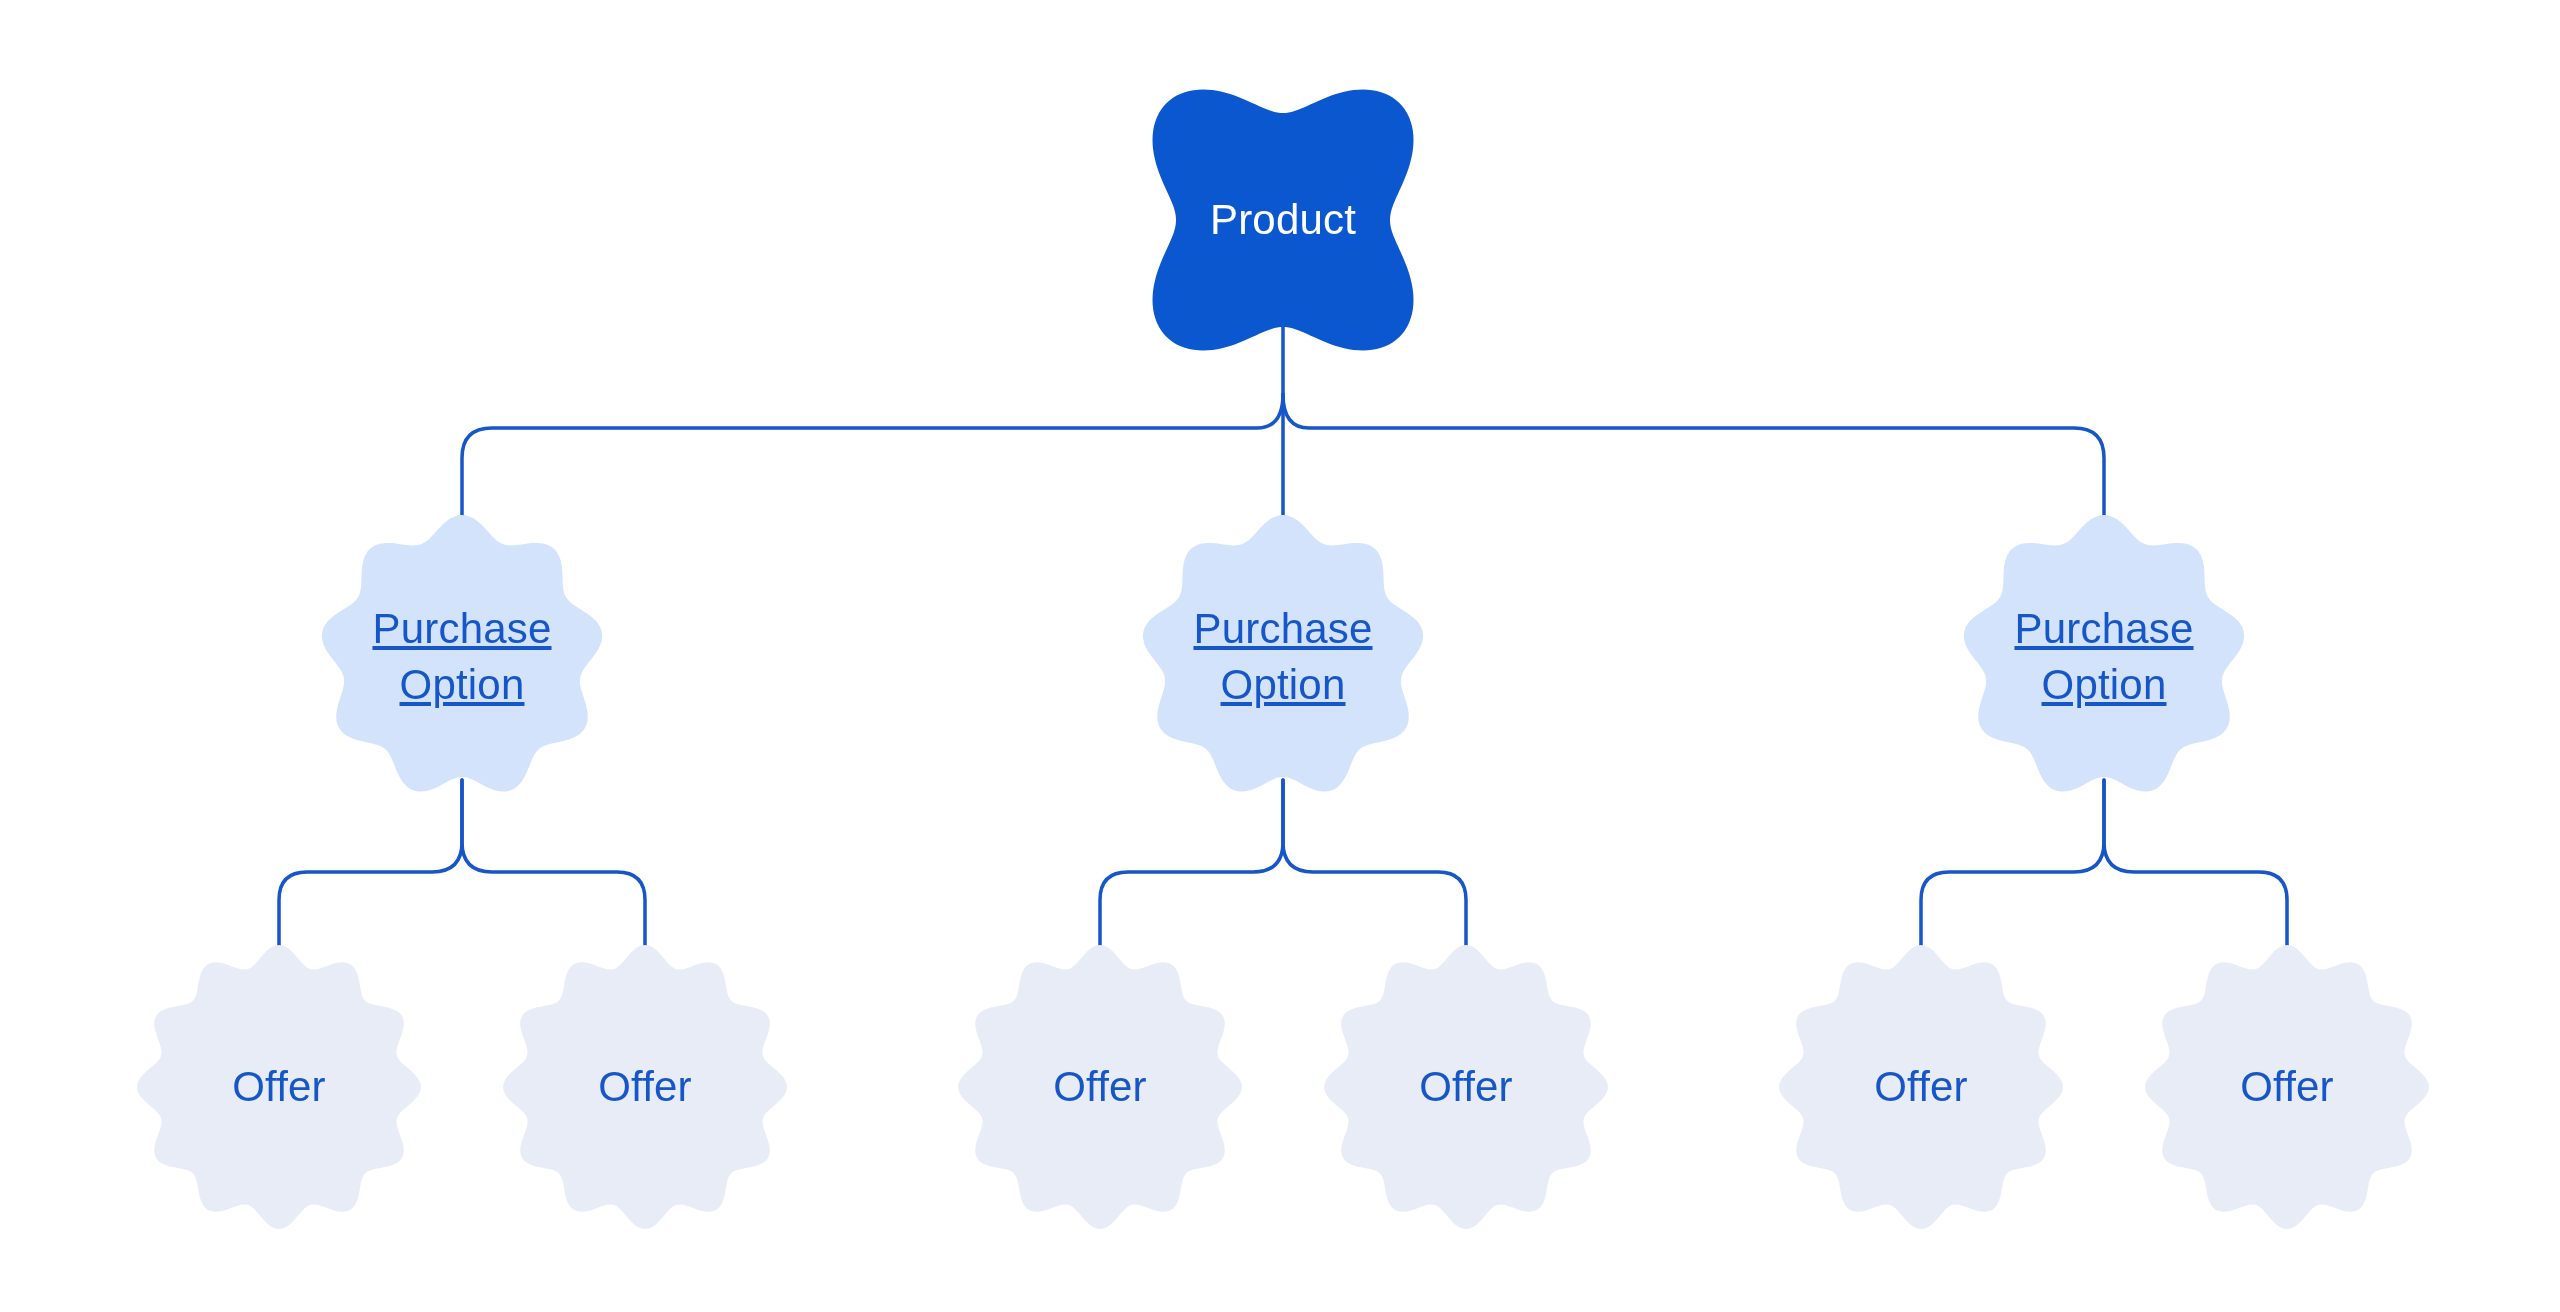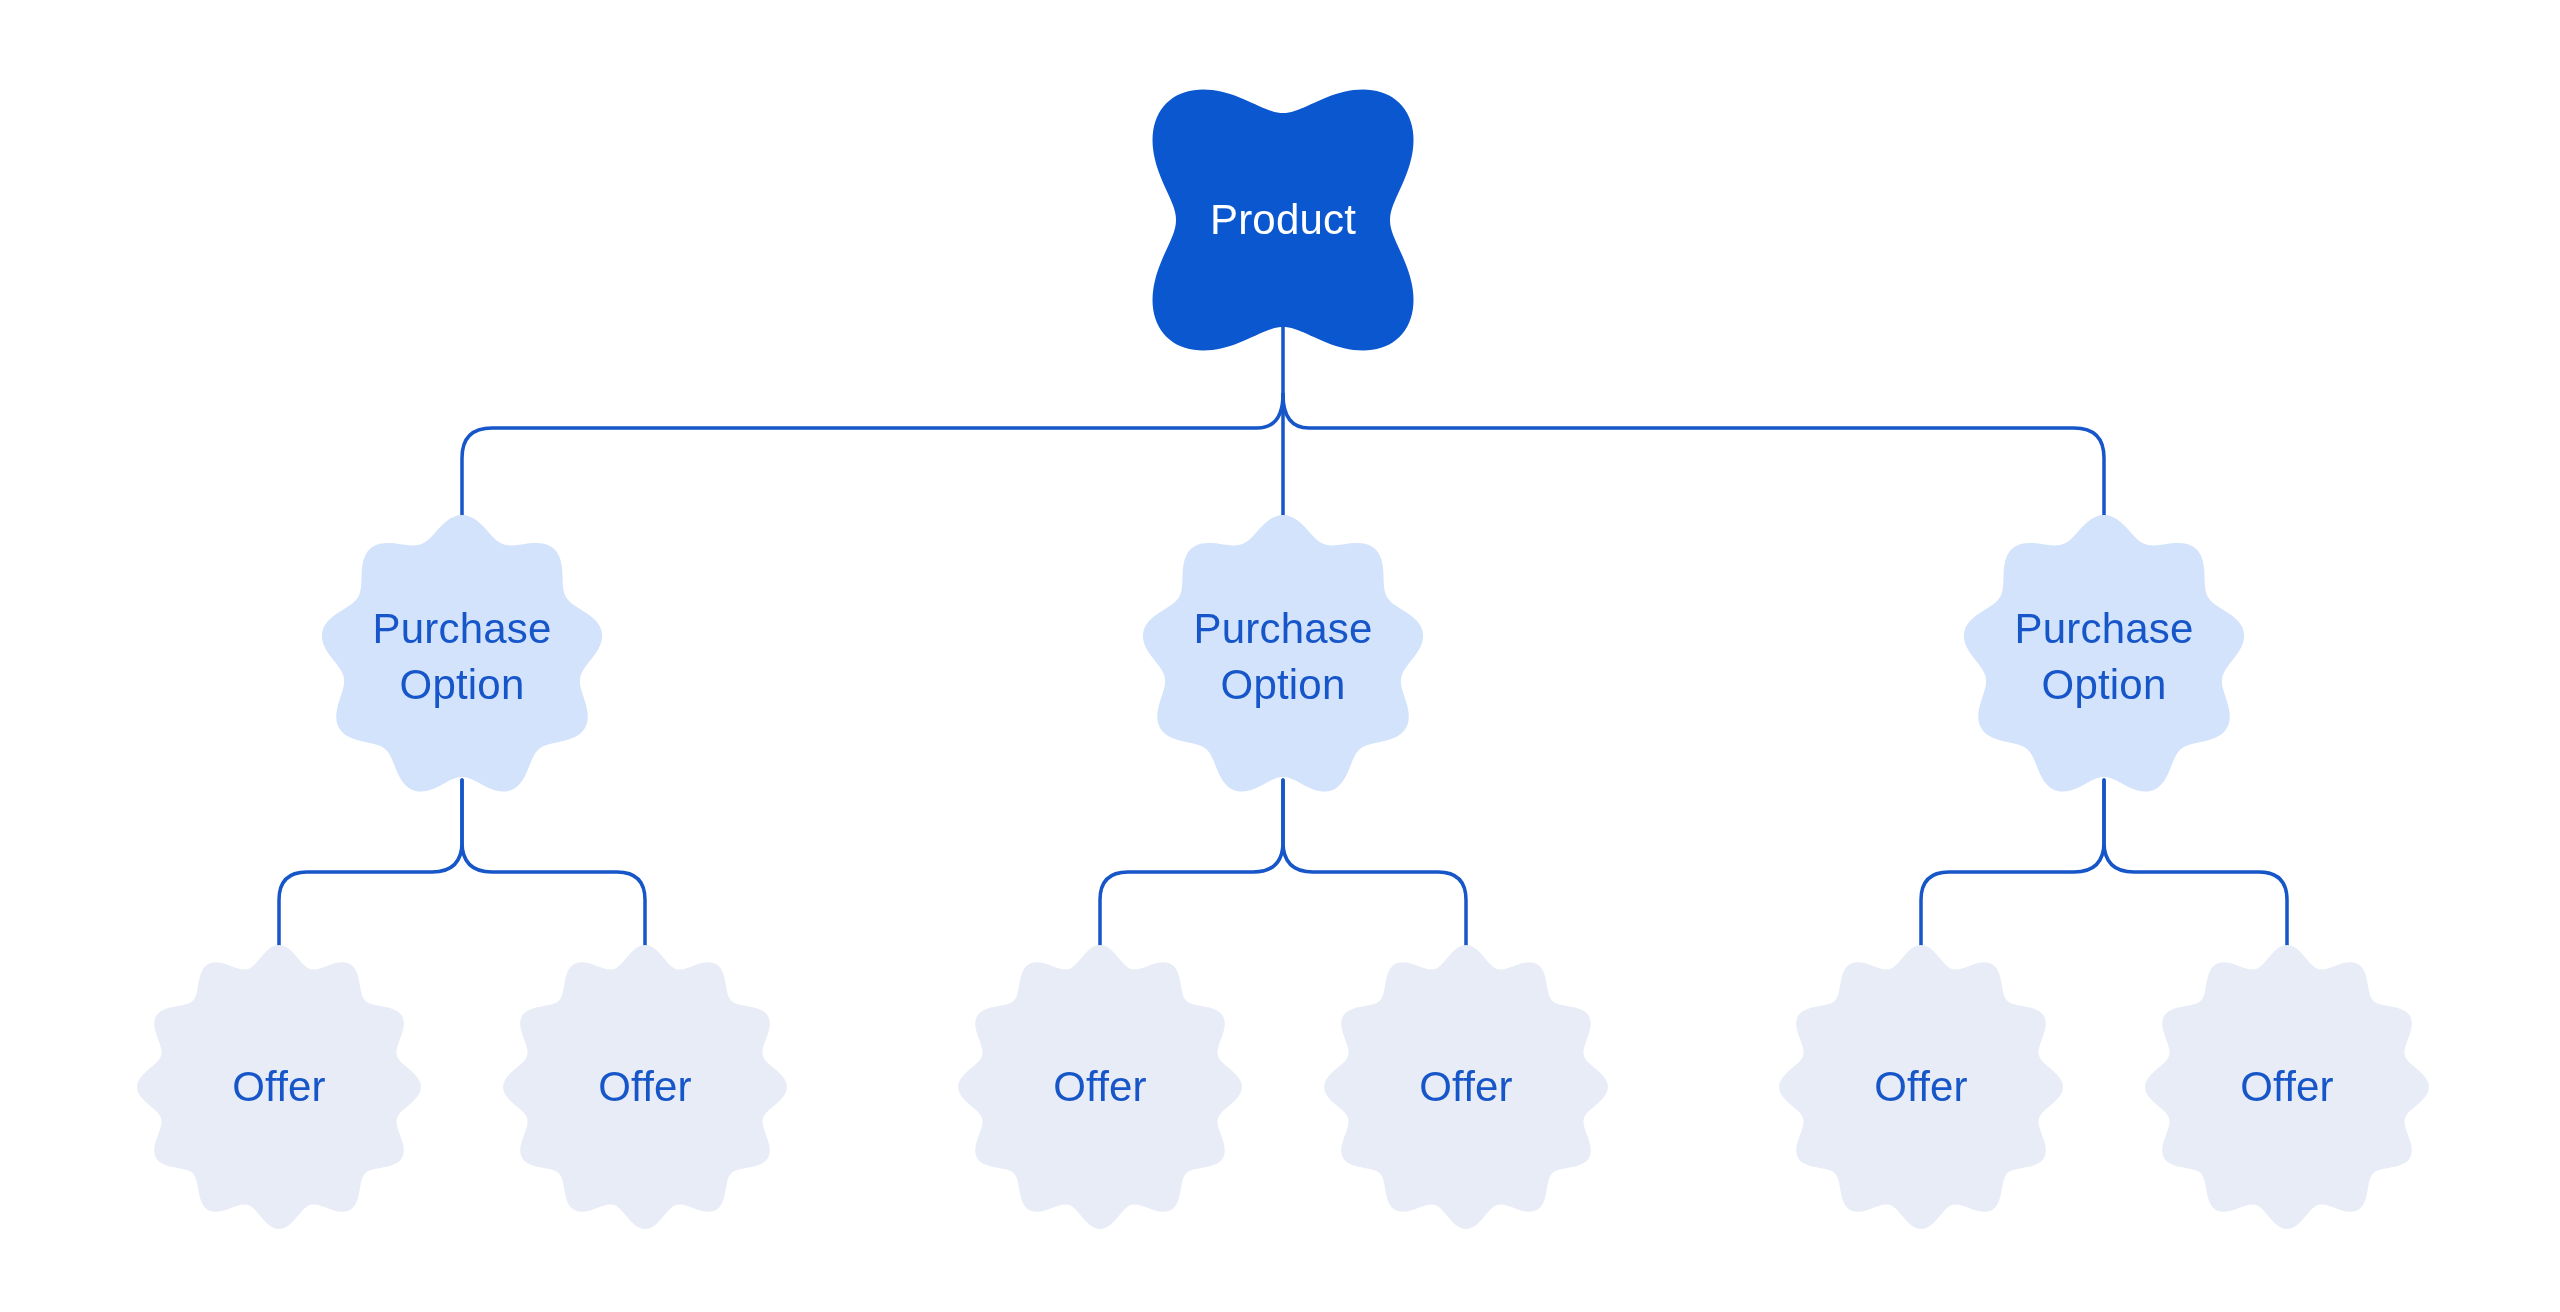--- a/index.html
+++ b/index.html
@@ -51,20 +51,21 @@
     font-weight: 500;
     letter-spacing: 0.2px;
     color: var(--node-text, #1656c8);
     pointer-events: none;
   }
   .root-label {
     color: var(--root-text, #ffffff);
   }
   .po-label {
     line-height: 1.33;
+    text-decoration: underline;
   }
   .po-label span {
     display: inline-block;
     max-width: 220px;
   }
 </style>
 </head>
 <body>
 
 <div class="canvas">

